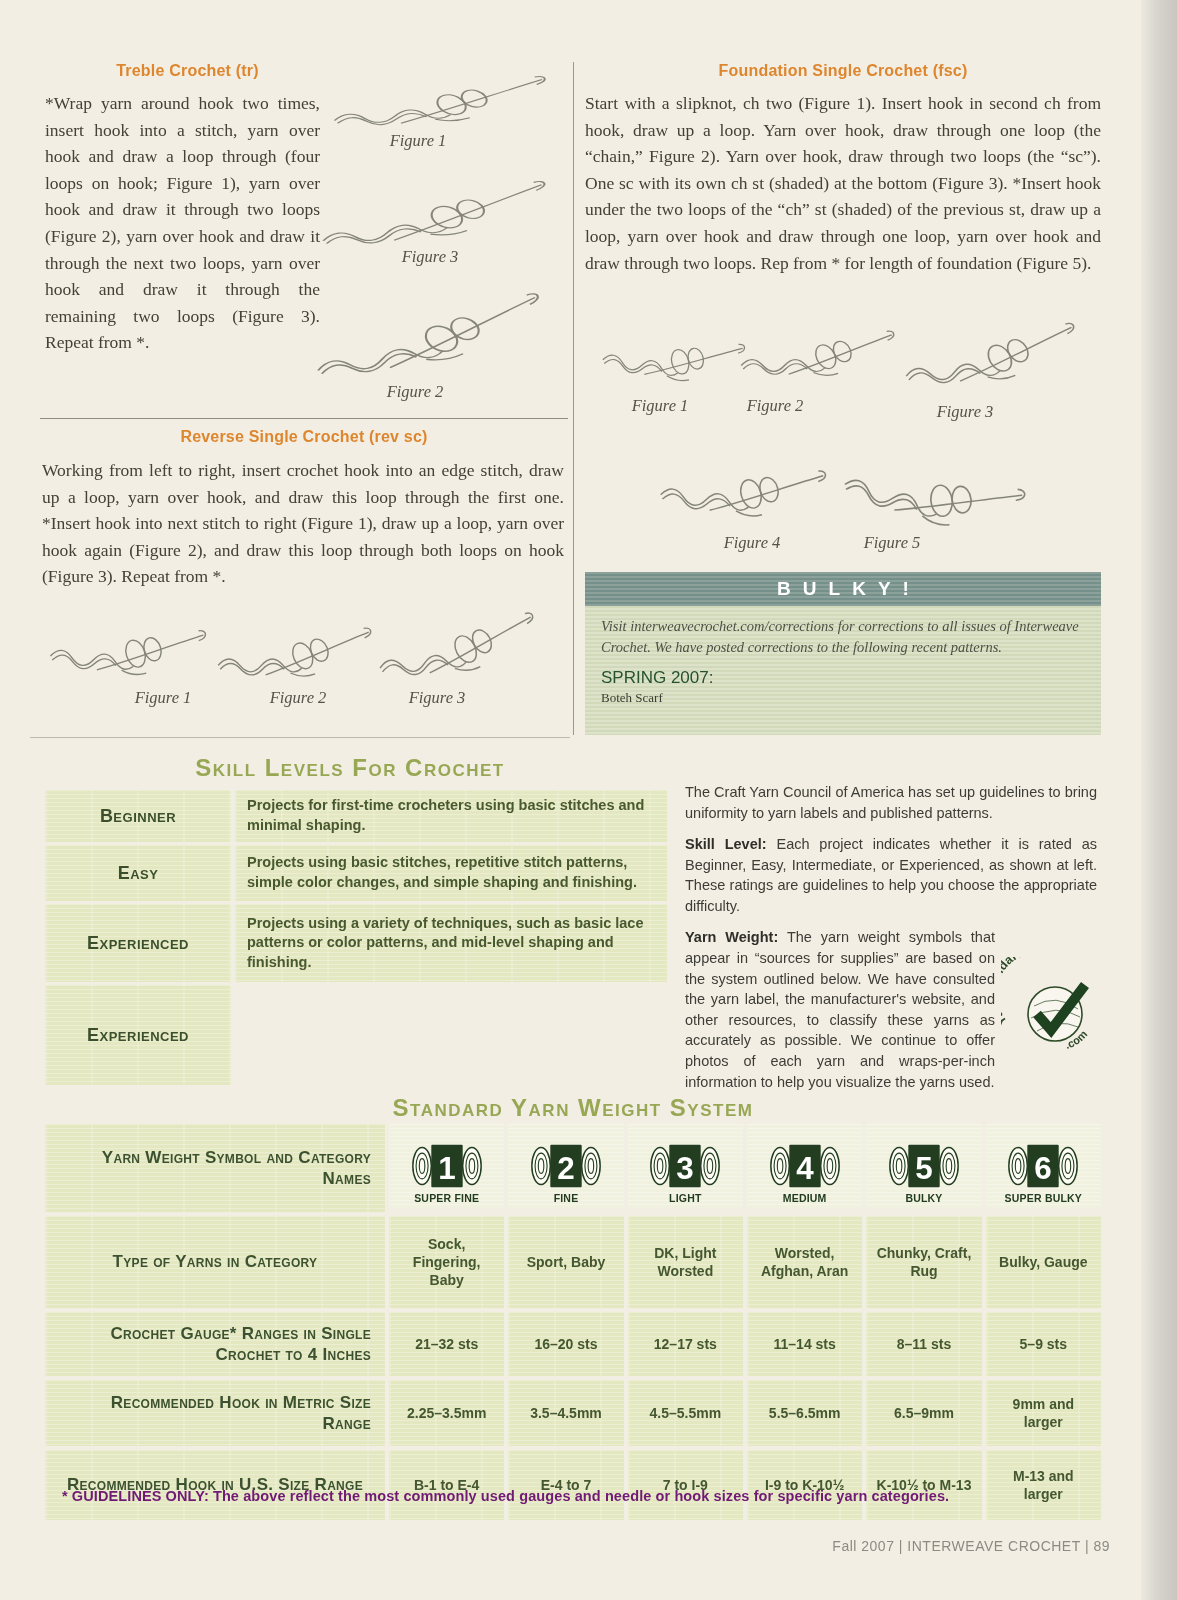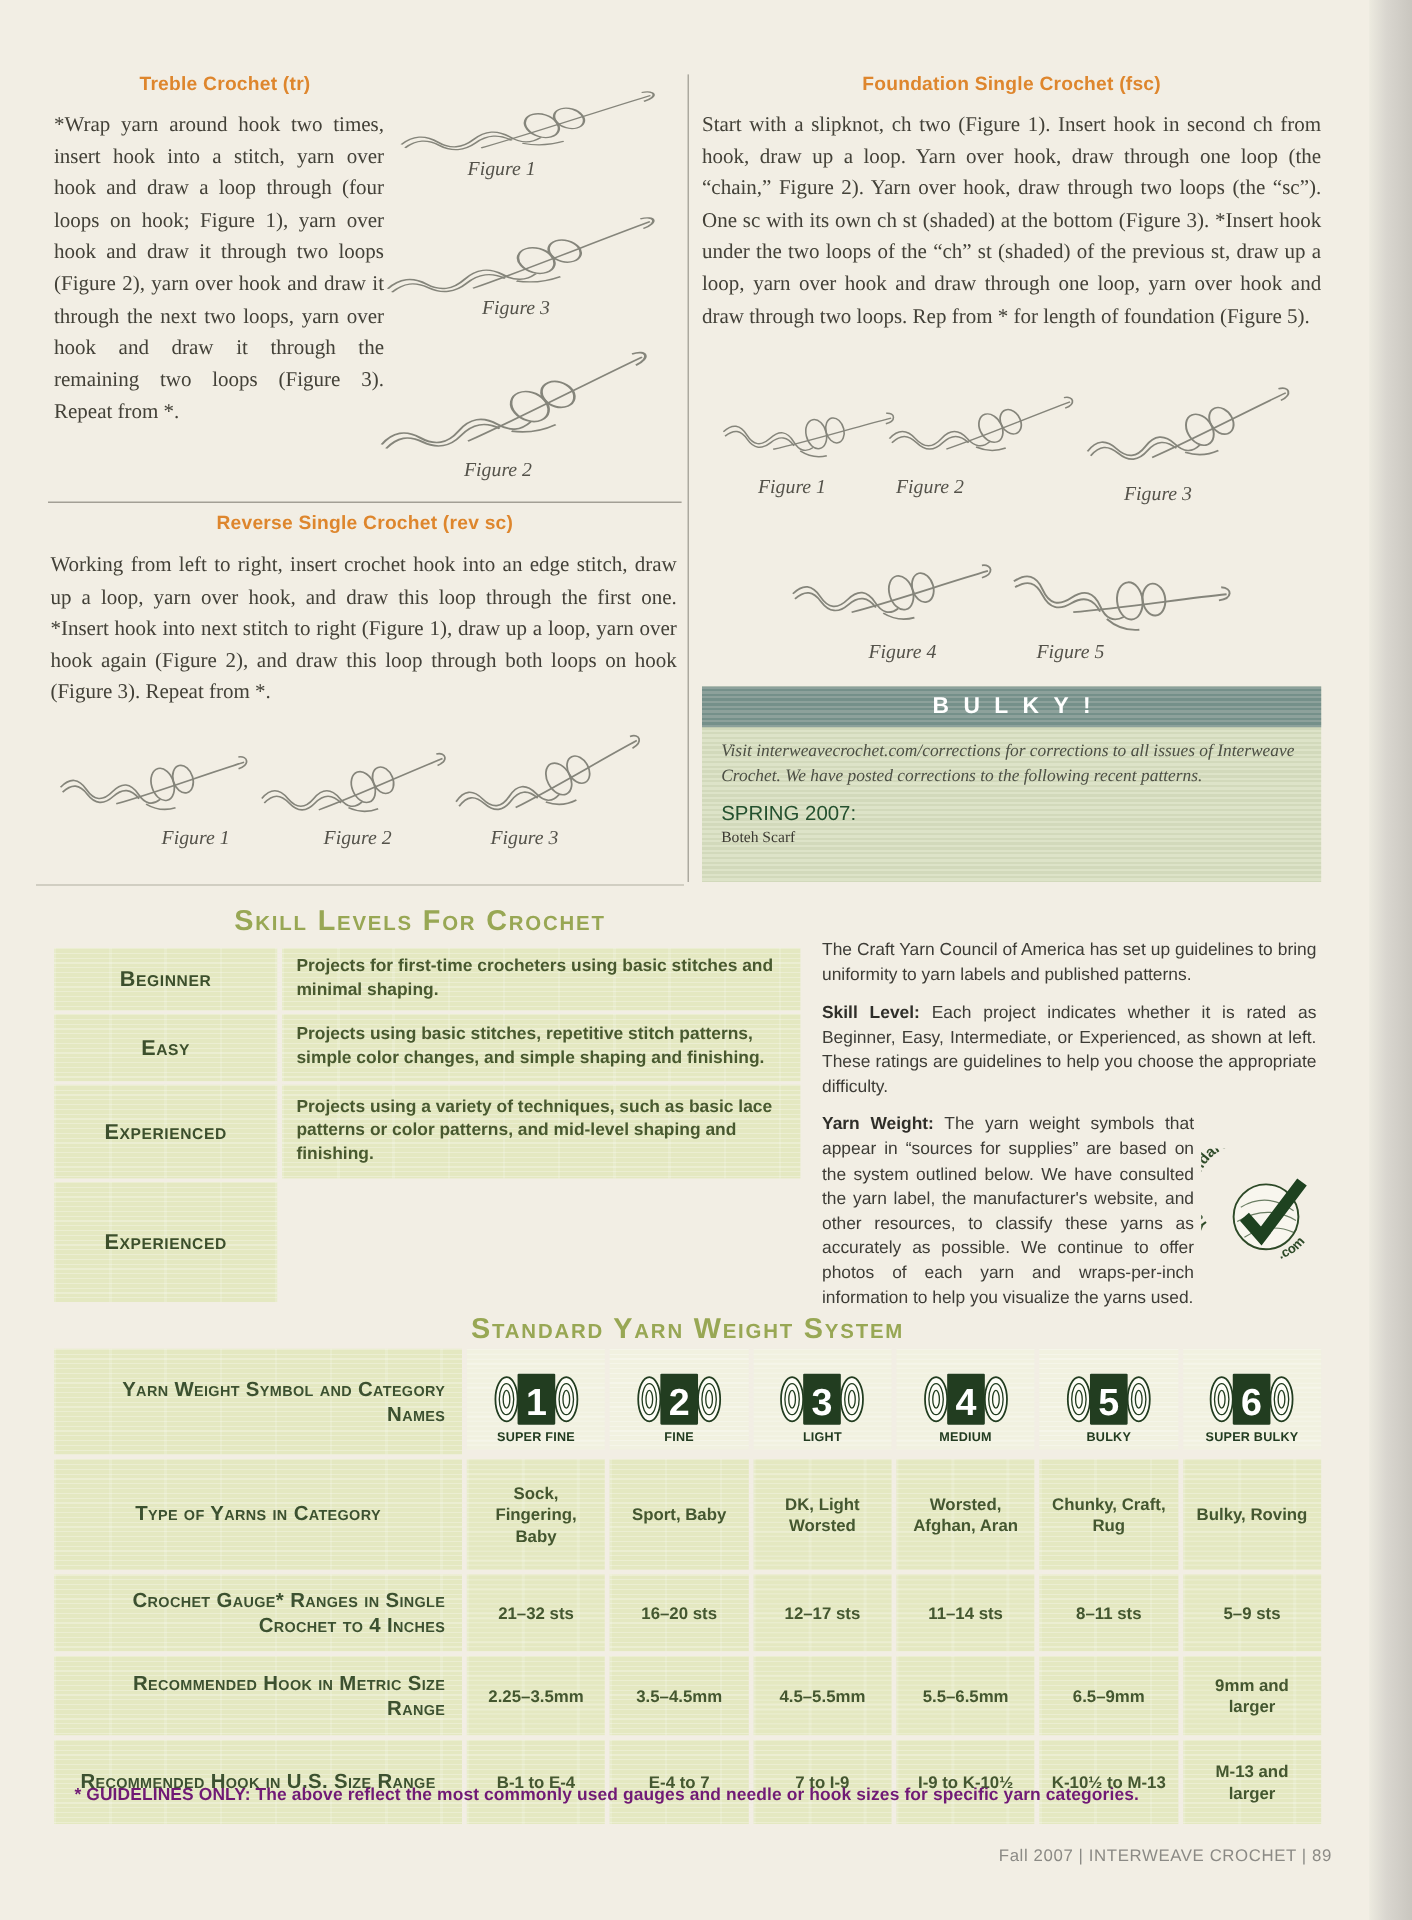--- a/index.html
+++ b/index.html
@@ -393,21 +393,21 @@
       </svg>
       <div class="ysym-label">SUPER BULKY</div>
     </div>
 
     <div class="yhead cellg" style="height:84px;">Type of Yarns in Category</div>
     <div class="ycell cellg">Sock, Fingering, Baby</div>
     <div class="ycell cellg">Sport, Baby</div>
     <div class="ycell cellg">DK, Light Worsted</div>
     <div class="ycell cellg">Worsted, Afghan, Aran</div>
     <div class="ycell cellg">Chunky, Craft, Rug</div>
-    <div class="ycell cellg">Bulky, Roving</div>
+    <div class="ycell cellg">Bulky, Gauge</div>
 
     <div class="yhead cellg" style="height:56px;">Crochet Gauge* Ranges in Single Crochet to 4 Inches</div>
     <div class="ycell cellg">21–32 sts</div>
     <div class="ycell cellg">16–20 sts</div>
     <div class="ycell cellg">12–17 sts</div>
     <div class="ycell cellg">11–14 sts</div>
     <div class="ycell cellg">8–11 sts</div>
     <div class="ycell cellg">5–9 sts</div>
 
     <div class="yhead cellg" style="height:58px;">Recommended Hook in Metric Size Range</div>

